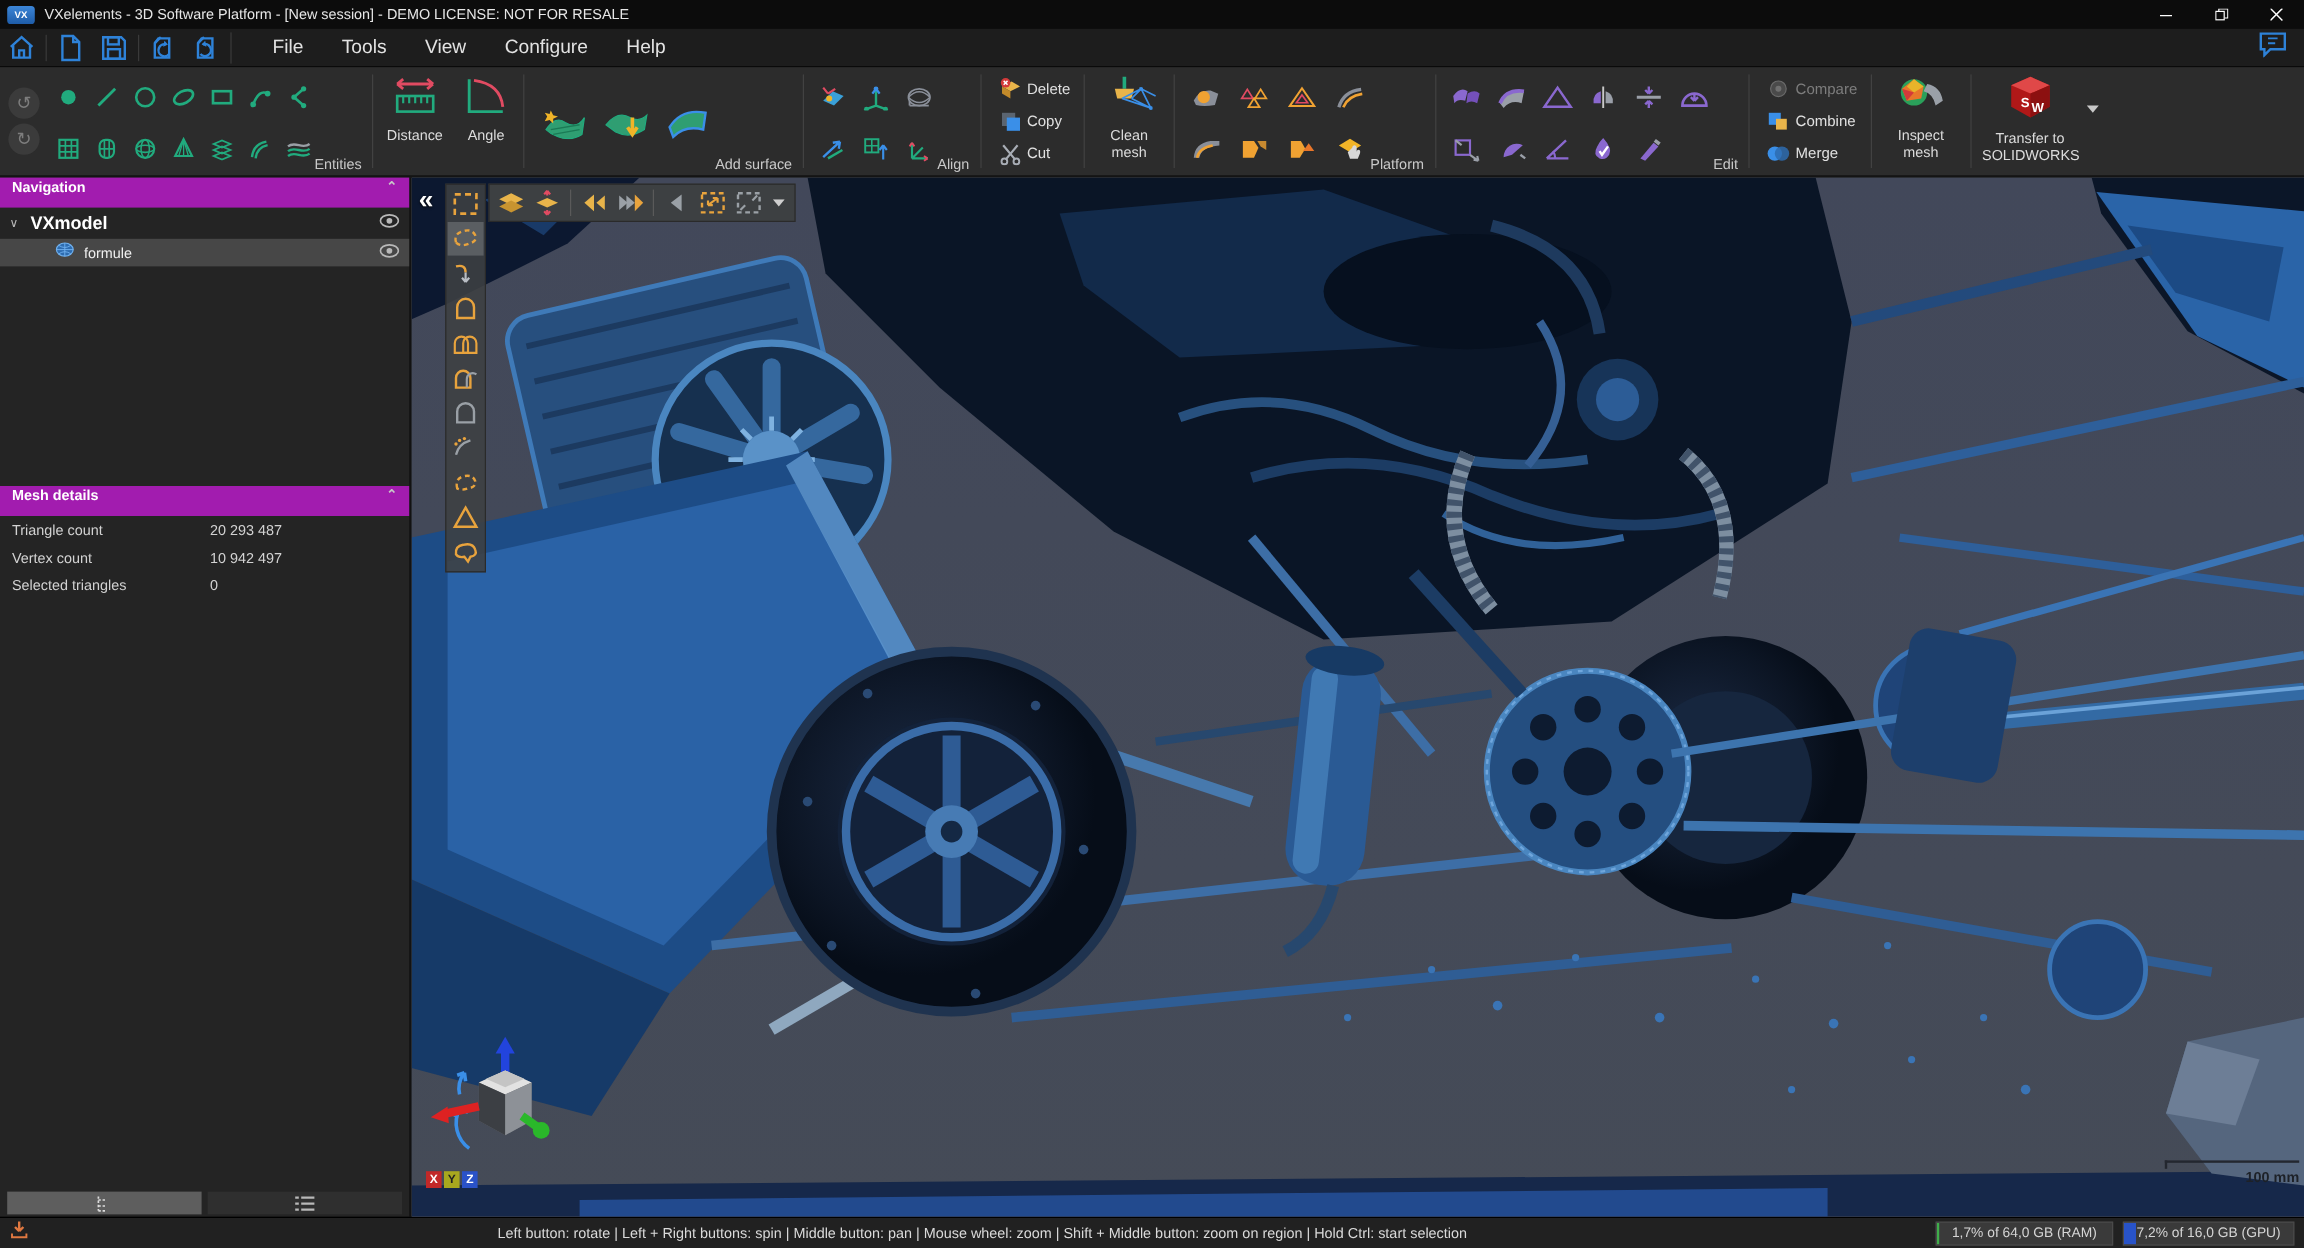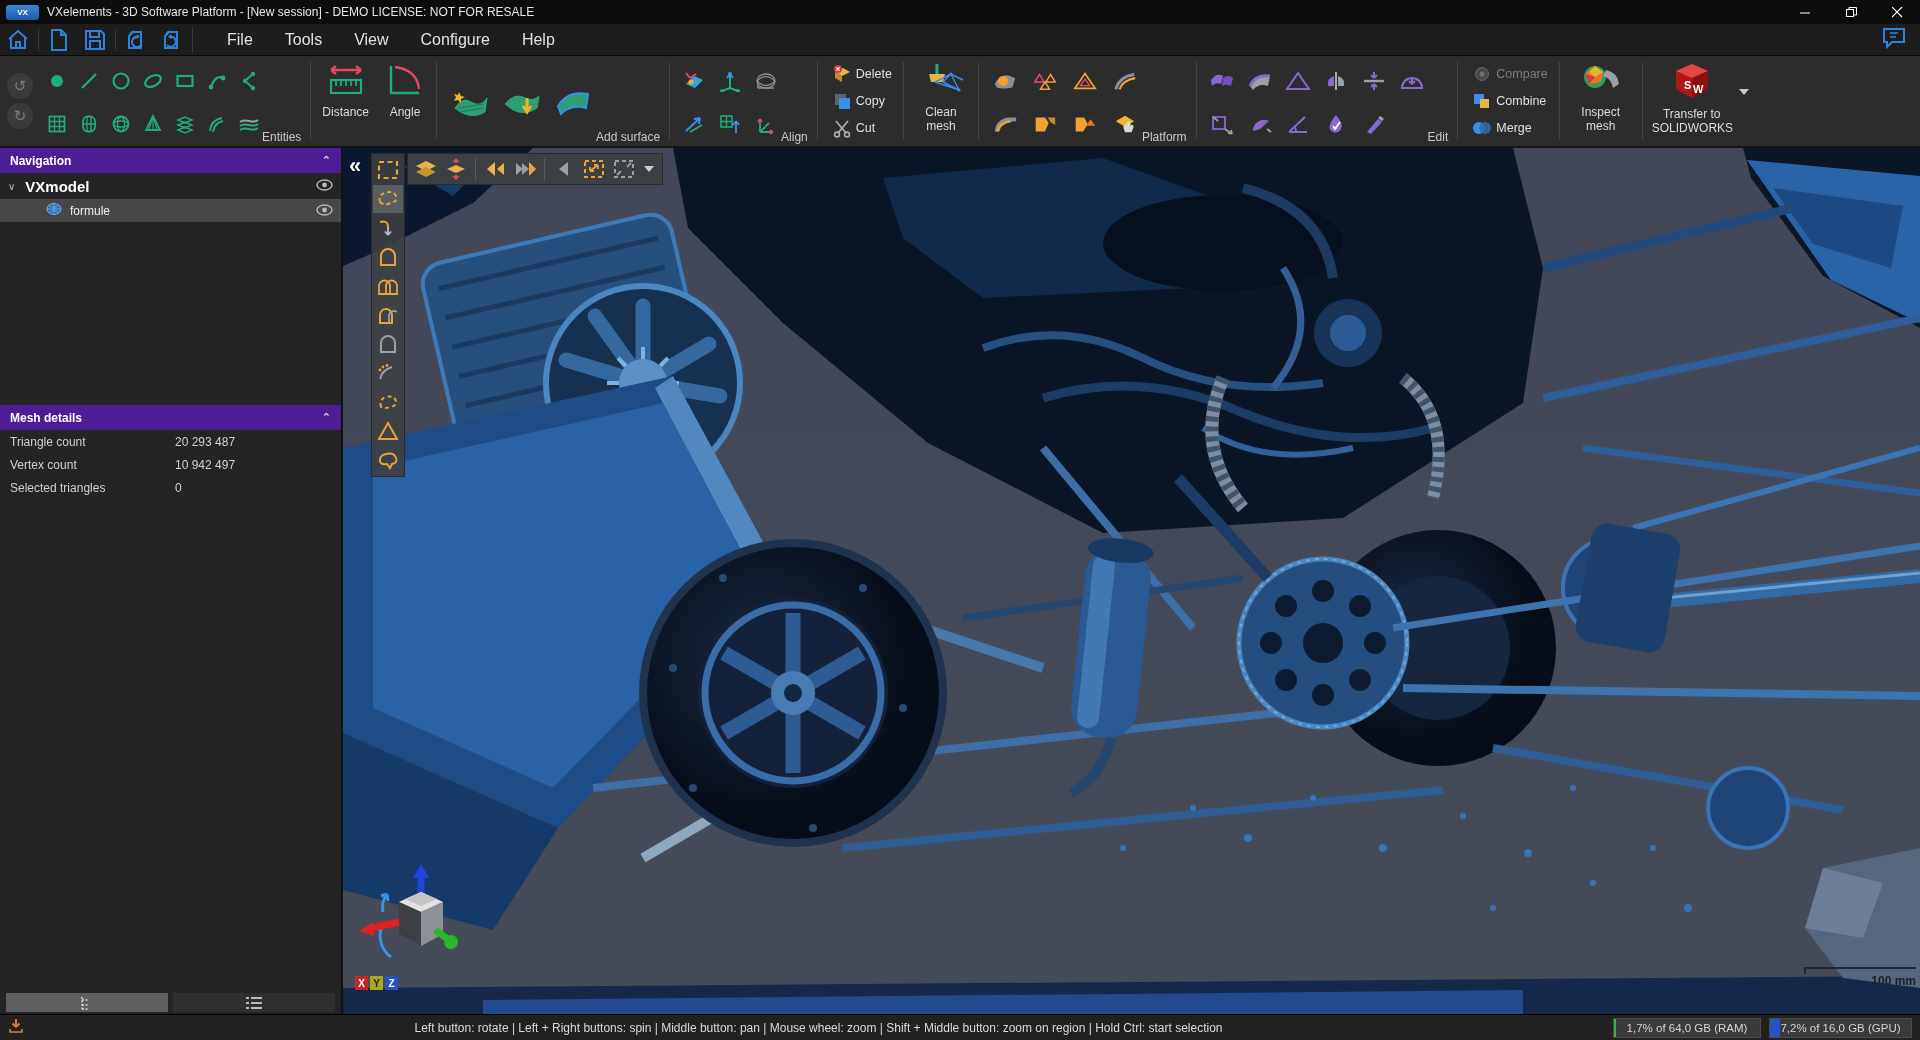--- a/index.html
+++ b/index.html
@@ -2,21 +2,21 @@
 <html><head>
 <meta charset="utf-8">
 <style>
   * { margin:0; padding:0; box-sizing:border-box; }
   html,body { width:1920px; height:1040px; overflow:hidden; background:#111;
     font-family:"Liberation Sans", sans-serif; color:#ddd; }
   .app { width:1920px; height:1040px; display:flex; flex-direction:column; }
 
   
   .titlebar { height:24px; background:#0c0c0c; display:flex; align-items:center; flex:0 0 auto; }
-  .app-logo { width:33px; height:15px; margin:0 8px 0 6px; background:linear-gradient(#3c86d8,#1e5ca8);
+  .app-logo { width:23px; height:15px; margin:0 8px 0 6px; background:linear-gradient(#3c86d8,#1e5ca8);
     border-radius:3px; font-size:8px; font-weight:bold; color:#fff; display:flex; align-items:center; justify-content:center; }
   .title-text { font-size:12px; color:#e6e6e6; }
   .win-controls { margin-left:auto; display:flex; height:100%; }
   .win-btn { width:46px; height:100%; display:flex; align-items:center; justify-content:center; color:#fff; }
   .win-btn svg { display:block; }
 
   
   .menubar { height:32px; background:#1d1d1d; display:flex; align-items:center; flex:0 0 auto; border-bottom:1px solid #0a0a0a; }
   .qa-btn { width:36px; height:30px; display:flex; align-items:center; justify-content:center; }
   .qa-sep { width:1px; height:22px; background:#3a3a3a; margin:0 2px; }
@@ -37,21 +37,21 @@
   .bigbtn { display:flex; flex-direction:column; align-items:center; justify-content:flex-start; padding:6px 8px 2px; }
   .bigbtn .bb-label { font-size:12px; color:#dcdcdc; text-align:center; margin-top:4px; line-height:1.15; }
   .stack-col { display:flex; flex-direction:column; justify-content:center; gap:3px; padding:0 8px; }
   .stack-row { display:flex; align-items:center; gap:1px; font-size:12.5px; color:#e0e0e0; }
   .stack-row.disabled { color:#7d7d7d; }
   .icon-cell { width:26px; height:24px; display:flex; align-items:center; justify-content:center; }
 
   
   .main { flex:1; display:flex; min-height:0; }
   .sidebar { width:343px; background:#242424; display:flex; flex-direction:column; border-right:2px solid #121212; }
-  .panel-header { height:25px; background:#4c1d95; display:flex; align-items:center; padding:1px 10px;
+  .panel-header { height:25px; background:#a21caf; display:flex; padding:1px 10px;
     font-size:12px; font-weight:bold; color:#fff; flex:0 0 auto; }
   .panel-header .chev { margin-left:auto; color:#c8c8c8; font-size:11px; }
   .tree-area { height:232px; flex:0 0 auto; }
   .tree-root { height:26px; display:flex; align-items:center; padding:0 8px; }
   .tree-root .lbl { font-size:15px; font-weight:bold; color:#fff; margin-left:10px; }
   .tree-child { height:23px; display:flex; align-items:center; padding:0 8px 0 46px; background:#474747; }
   .tree-child .lbl { font-size:12px; color:#efefef; margin-left:8px; }
   .eye { margin-left:auto; }
   .chev-down { color:#b8b8b8; font-size:10px; }
   .md-row { height:23px; display:flex; align-items:center; padding:0 10px; font-size:12px; color:#d2d2d2; }

